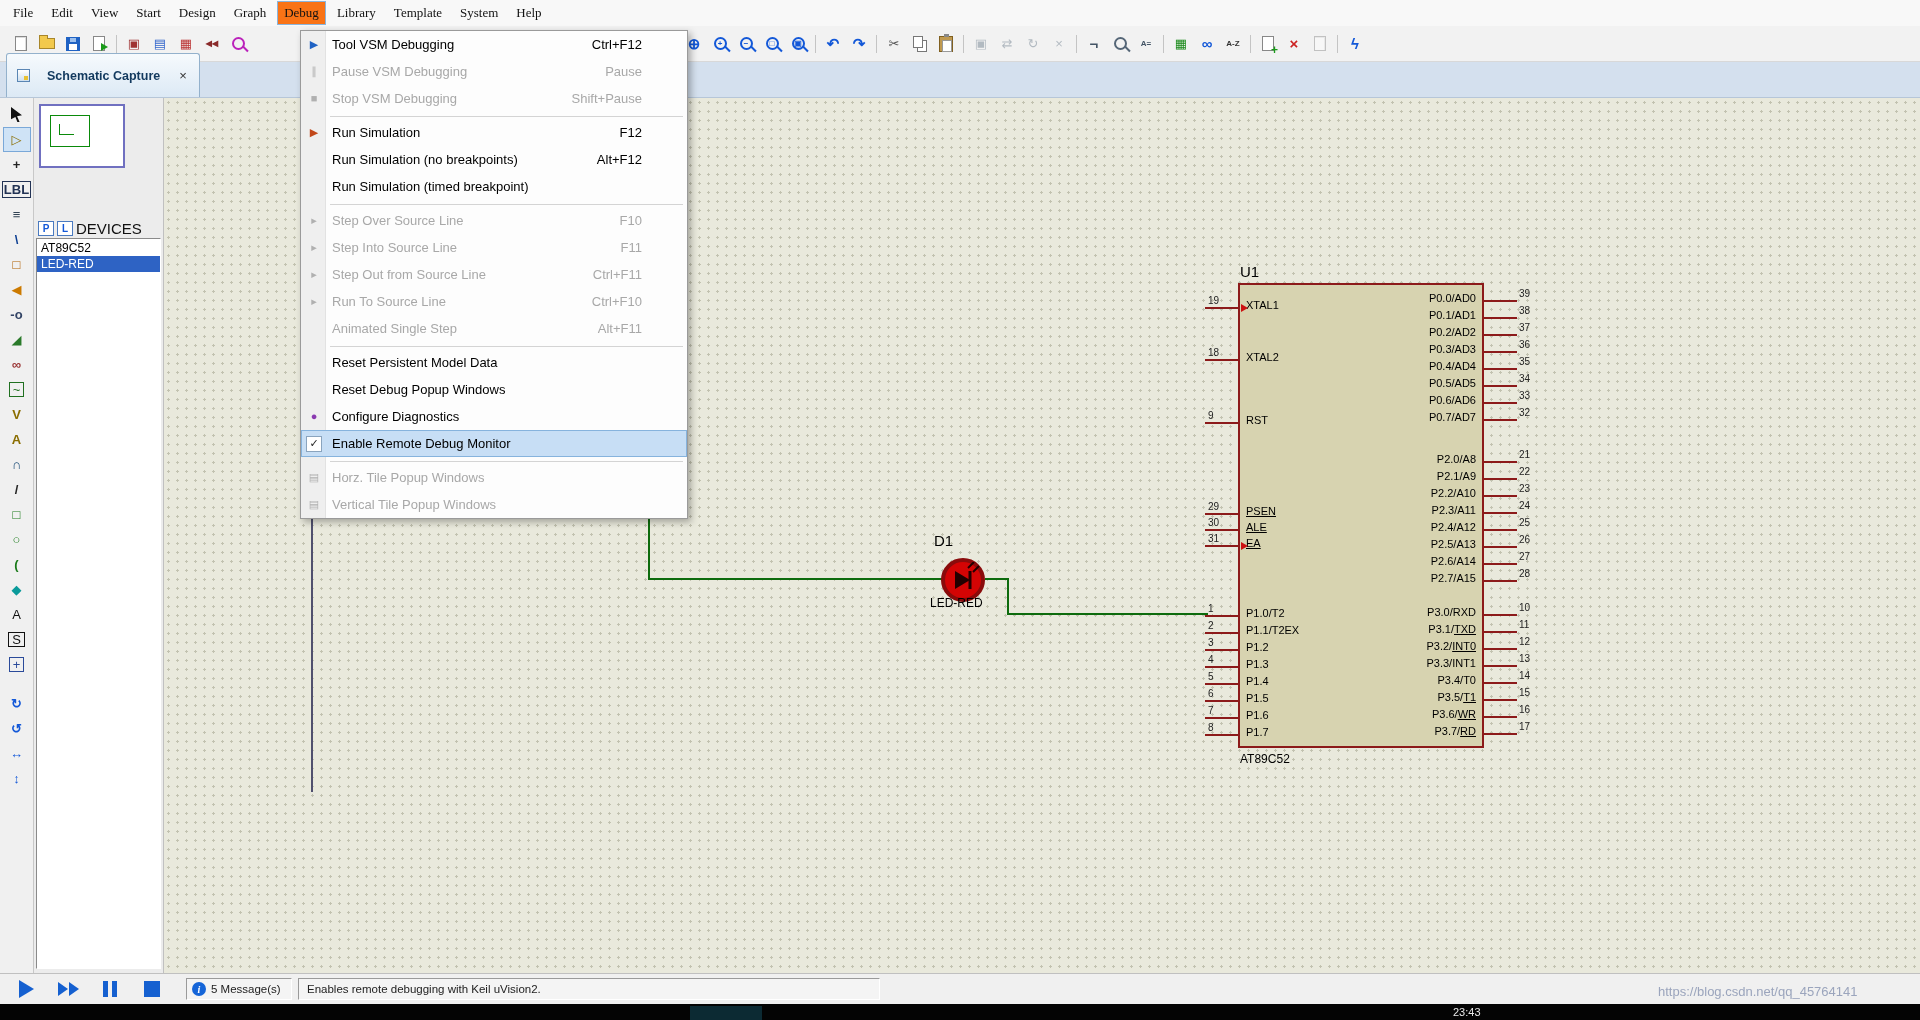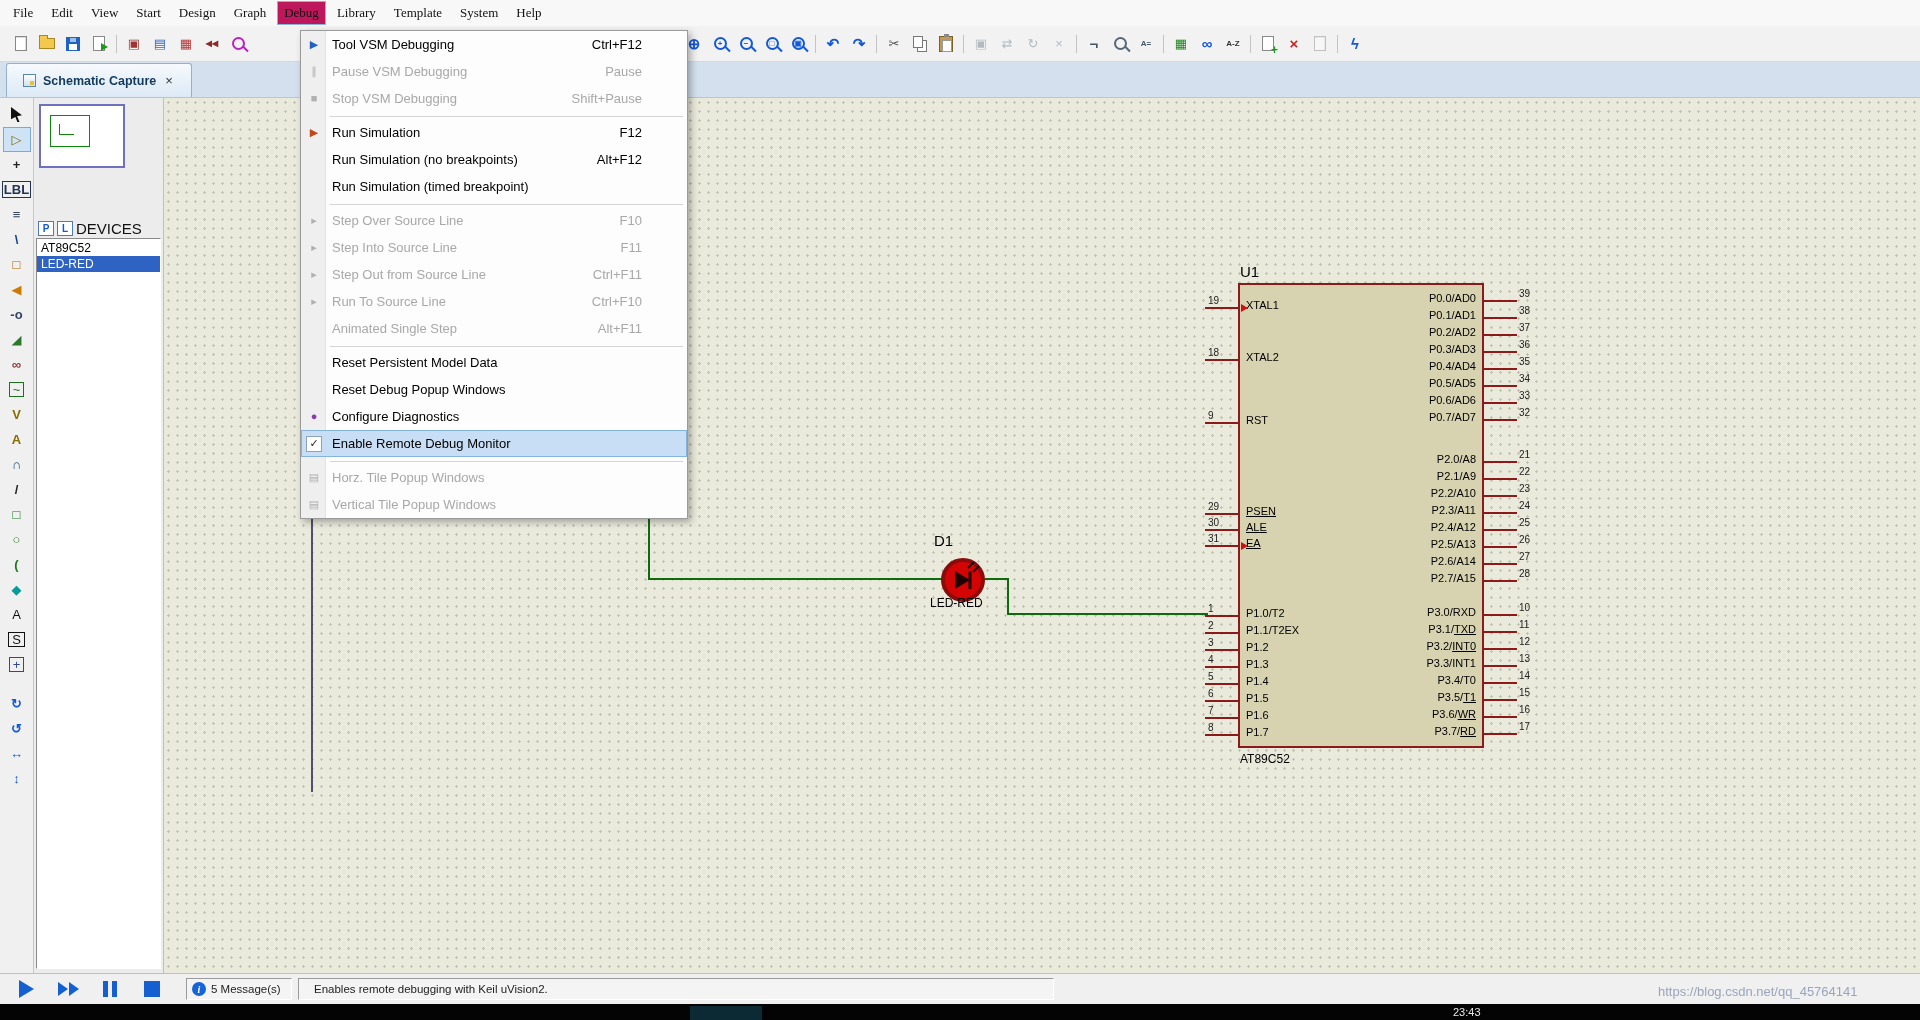--- a/index.html
+++ b/index.html
@@ -5,21 +5,21 @@
   * { margin:0; padding:0; box-sizing:border-box; }
   html,body { width:1920px; height:1020px; overflow:hidden; background:#f0f0f0;
               font-family:"Liberation Sans", sans-serif; }
   #app { position:relative; width:1920px; height:1020px; overflow:hidden; }
 
   
   #menubar { position:absolute; left:0; top:0; width:1920px; height:26px;
              background:#f8f8f8; display:flex; align-items:center; padding-left:6px;
              font-size:13px; color:#111; z-index:6; }
   .mb-item { padding:3px 6px; margin-right:4px; border:1px solid transparent; cursor:default;font-family:Liberation Serif, serif; }
-  .mb-item.active { background:#be185d; border-color:#8ab4dc; }
+  .mb-item.active { background:#f97316; border-color:#8ab4dc; }
 
   
   #toolbar { position:absolute; left:0; top:26px; width:1920px; height:36px;
              background:#f2f2f2; border-bottom:1px solid #d8d8d8; display:flex;
              align-items:center; padding-left:8px; z-index:5; }
   .tb-icon { width:26px; height:26px; display:flex; align-items:center; justify-content:center;
              flex:0 0 auto; }
   .tb-icon .glyph { font-size:13px; line-height:1; display:flex; align-items:center; justify-content:center; }
   .tb-icon.disabled { opacity:.45; }
   .tb-icon.sep { width:9px; }
@@ -53,23 +53,23 @@
   .k-mag .glyph { width:13px; height:13px; border:2px solid currentColor; border-radius:50%;
       position:relative; font-size:8px; font-weight:bold; }
   .k-mag .glyph::after { content:""; position:absolute; width:7px; height:2px; background:currentColor;
       right:-6px; bottom:-2px; transform:rotate(45deg); }
   .k-cursor .glyph { width:11px; height:15px; background:#111;
       clip-path:polygon(0 0, 100% 55%, 55% 62%, 78% 100%, 58% 100%, 40% 66%, 0 82%); }
 
   
   #tabbar { position:absolute; left:0; top:62px; width:1920px; height:36px;
             background:#d4e0ee; border-bottom:1px solid #b6c6d8; z-index:5; display:flex; align-items:flex-end; }
-  .tab { margin-left:6px; height:34px; background:linear-gradient(#f6fafd,#dce9f5);
+  .tab { margin-left:6px; height:44px; background:linear-gradient(#f6fafd,#dce9f5);
          border:1px solid #93b1cc; border-bottom:none; border-radius:3px 3px 0 0;
-         display:flex; align-items:center; padding:0 16px; gap:7px; }
+         display:flex; align-items:center; padding:0 10px; gap:17px; }
   .tab-ic { width:13px; height:13px; background:linear-gradient(#ffffff,#cfe0ef); border:1px solid #5a86b4; position:relative; }
   .tab-ic::after { content:""; position:absolute; right:1px; bottom:1px; width:4px; height:4px; background:#e8c233; }
   .tab-label { font-size:12.5px; font-weight:bold; color:#12395e; }
   .tab-close { font-size:13px; color:#333; padding:0 2px; }
 
   
   #modebar { position:absolute; left:0; top:98px; width:34px; height:875px; background:#f0f0f0;
              border-right:1px solid #c8c8c8; display:flex; flex-direction:column; align-items:center;
              padding-top:4px; z-index:5; }
   .mode-icon { width:28px; height:25px; display:flex; align-items:center; justify-content:center;
@@ -159,21 +159,21 @@
                 border-bottom:7px solid transparent; }
   .shape-pause { display:flex; gap:4px; }
   .shape-pause i { width:5px; height:16px; background:#1560d0; }
   .shape-stop { width:16px; height:16px; background:#1560d0; }
   .sunken { height:22px; background:#f4f4f4; border:1px solid; border-color:#9a9a9a #ffffff #ffffff #9a9a9a;
             display:flex; align-items:center; font-size:11.5px; color:#222; }
   #msgbox { width:106px; margin-left:10px; padding-left:5px; gap:5px; }
   .info-badge { width:14px; height:14px; border-radius:50%; background:#1565d8; color:#fff;
                 font-family:"Liberation Serif", serif; font-style:italic; font-weight:bold;
                 font-size:10px; display:flex; align-items:center; justify-content:center; }
-  #hintbox { width:756px; padding-left:15px;text-align:right; }
+  #hintbox { width:582px; padding-left:8px;text-align:right; }
 
   
   #taskstrip { position:absolute; left:0; top:1004px; width:1920px; height:16px; background:#040404; z-index:25; }
   #taskstrip .tz { position:absolute; left:690px; top:2px; width:72px; height:14px; background:#0c2a33; }
   #taskstrip .time { position:absolute; left:1453px; top:2px; color:#e8e8e8; font-size:11px; }
   #watermark { position:absolute; left:1658px; top:984px; font-size:13px; color:rgba(150,160,185,.95);
                z-index:26; }
 </style>
 </head>
 <body>

